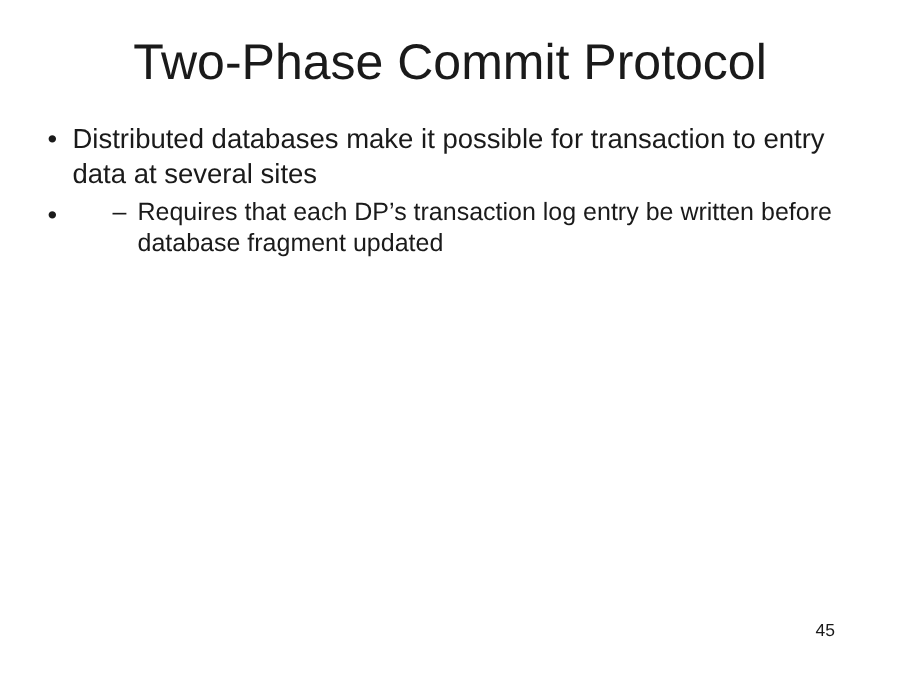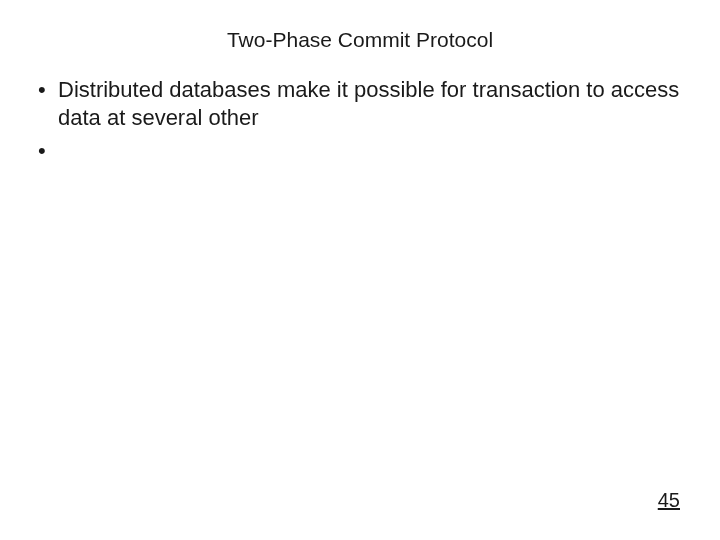--- a/index.html
+++ b/index.html
@@ -14,21 +14,21 @@
   }
   .slide {
     box-sizing: border-box;
     width: 720px;
     height: 540px;
     padding: 20px 30px 20px 30px;
     position: relative;
   }
   .title {
     text-align: center;
-    font-size: 21px;
+    font-size: 40px;
     margin: 8px 0 24px 0;
     font-weight: 400;
   }
   ul.top {
     list-style: none;
     padding: 0;
     margin: 0 0 0 0;
   }
   ul.top > li {
     position: relative;
@@ -58,37 +58,39 @@
   }
   ul.sub > li::before {
     content: "–";
     position: absolute;
     left: 4px;
     top: 0;
     font-size: 20px;
   }
   .pagenum {
     position: absolute;
-    right: 40px;
+    right: 52px;
     bottom: 28px;
-    font-size: 20px;
-    text-decoration: underline;
+    font-size: 14px;
   }
 </style>
 </head>
 <body>
 
 <div class="slide">
   <h1 class="title">Two-Phase Commit Protocol</h1>
 
   <ul class="top">
     <li>
-      <span>Distributed databases make it possible for transaction to access data at several other</span>
+      <span>Distributed databases make it possible for transaction to entry data at several sites</span>
     </li>
     <li>
 
       <ul class="sub">
+        <li>
+          <span>Requires that each DP’s transaction log entry be written before database fragment updated</span>
+        </li>
       </ul>
     </li>
   </ul>
 
   <div class="pagenum">45</div>
 </div>
 
 </body></html>

